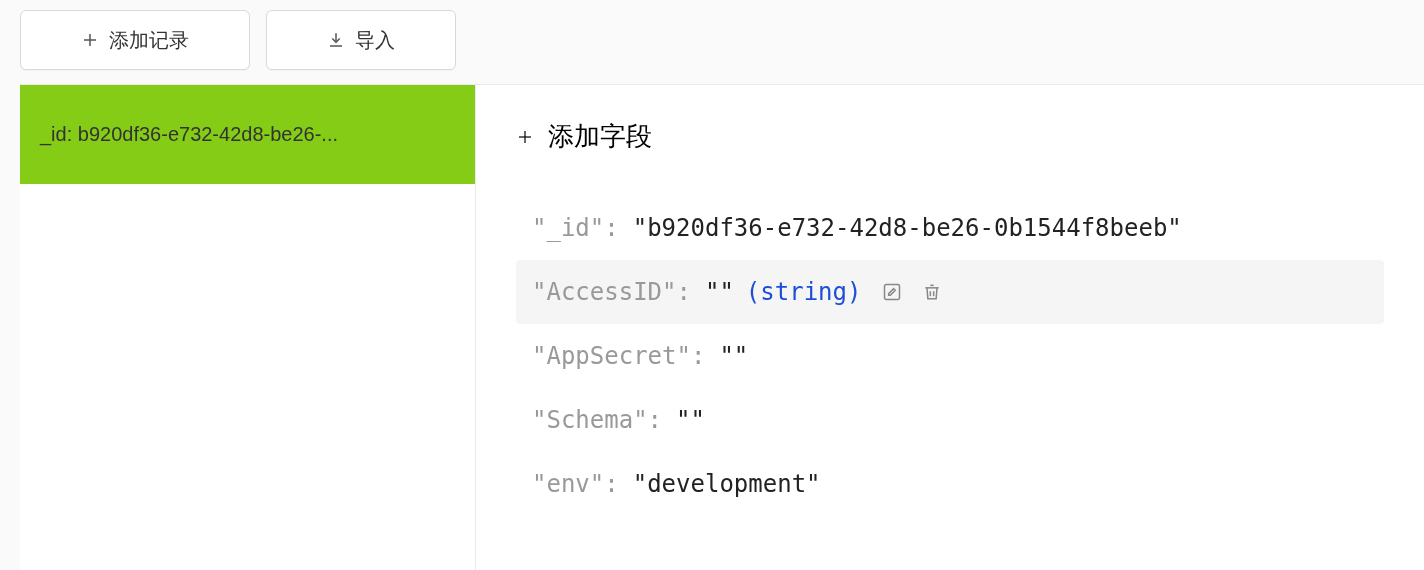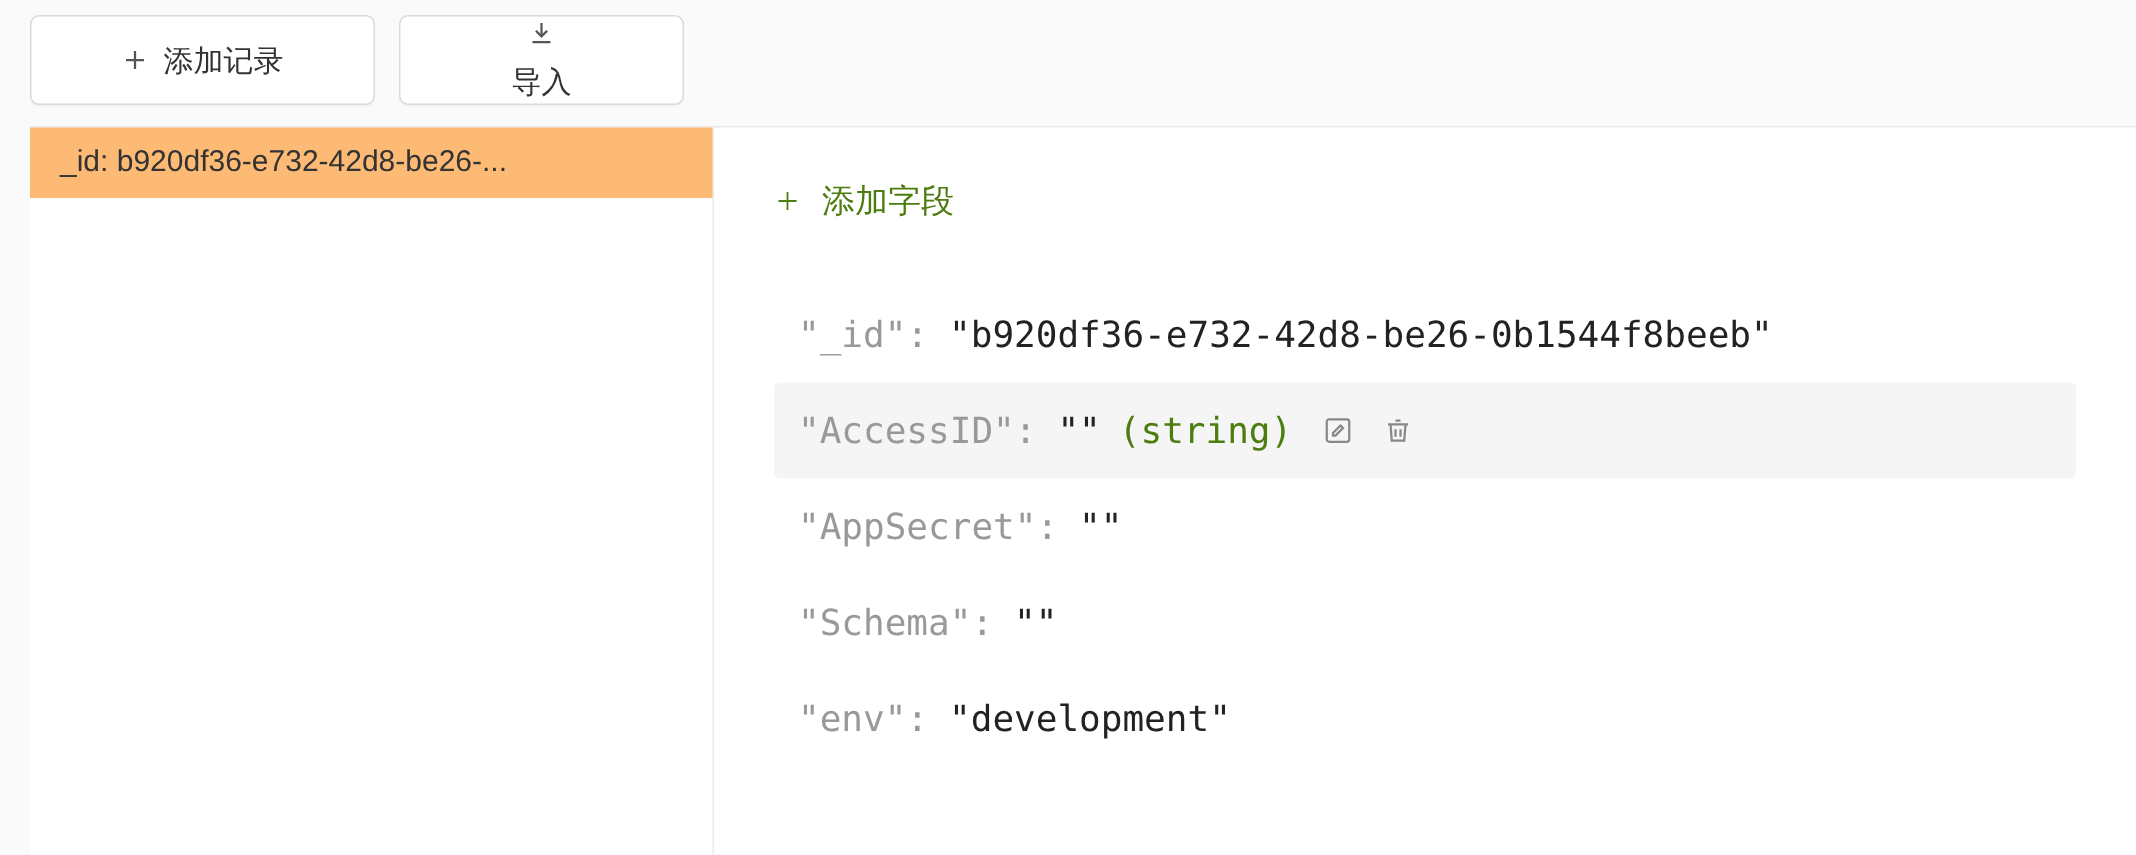--- a/index.html
+++ b/index.html
@@ -37,54 +37,54 @@
     }
     .btn .icon {
       display: inline-flex;
       align-items: center;
       justify-content: center;
       width: 18px;
       height: 18px;
       color: #555;
     }
     .btn-add { min-width: 230px; }
-    .btn-std { min-width: 190px; flex-direction: column; }
+    .btn-std { min-width: 190px; }
     .content {
       display: flex;
       height: calc(100% - 68px);
     }
     .sidebar {
       width: 456px;
       background: #ffffff;
       border-top: 1px solid #eaeaea;
       border-right: 1px solid #eaeaea;
       margin-left: 20px;
     }
     .record-item {
-      padding: 12px 20px;
+      padding: 38px 20px;
       font-size: 20px;
       color: #333;
-      background: #fdba74;
+      background: #84cc16;
       white-space: nowrap;
       overflow: hidden;
       text-overflow: ellipsis;
       cursor: pointer;
     }
     .detail {
       flex: 1;
       background: #ffffff;
       border-top: 1px solid #eaeaea;
       padding: 30px 40px;
     }
     .add-field {
       display: inline-flex;
       align-items: center;
       gap: 14px;
-      color: #4d7c0f;
-      font-size: 22px;
+      color: #000000;
+      font-size: 26px;
       cursor: pointer;
       padding: 4px 0;
     }
     .add-field .plus {
       font-size: 20px;
       font-weight: 300;
     }
     .fields {
       margin-top: 38px;
       font-family: "SF Mono", Menlo, Monaco, Consolas, monospace;
@@ -108,21 +108,21 @@
       color: #999;
       margin-right: 14px;
     }
     .val-str {
       color: #222;
     }
     .val-empty {
       color: #222;
     }
     .type-hint {
-      color: #4d7c0f;
+      color: #1d4ed8;
       margin-left: 12px;
       font-family: "SF Mono", Menlo, Monaco, Consolas, monospace;
     }
     .row-actions {
       display: inline-flex;
       gap: 18px;
       margin-left: 20px;
     }
     .row-actions .ricon {
       width: 22px;

